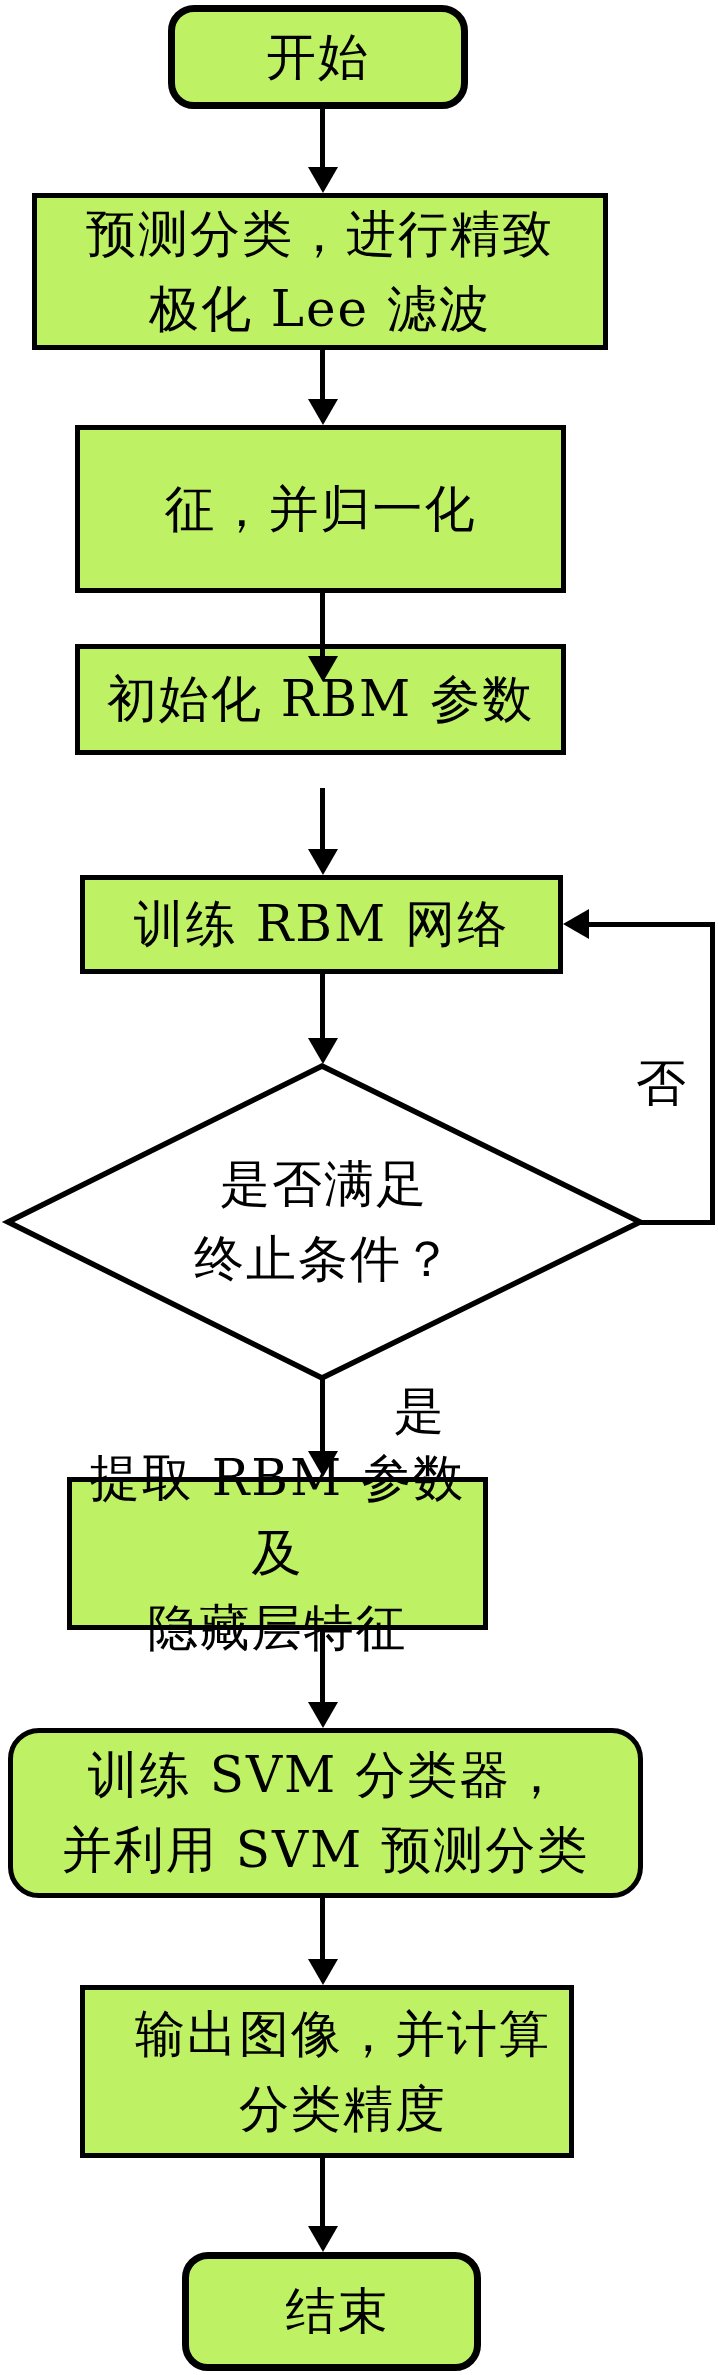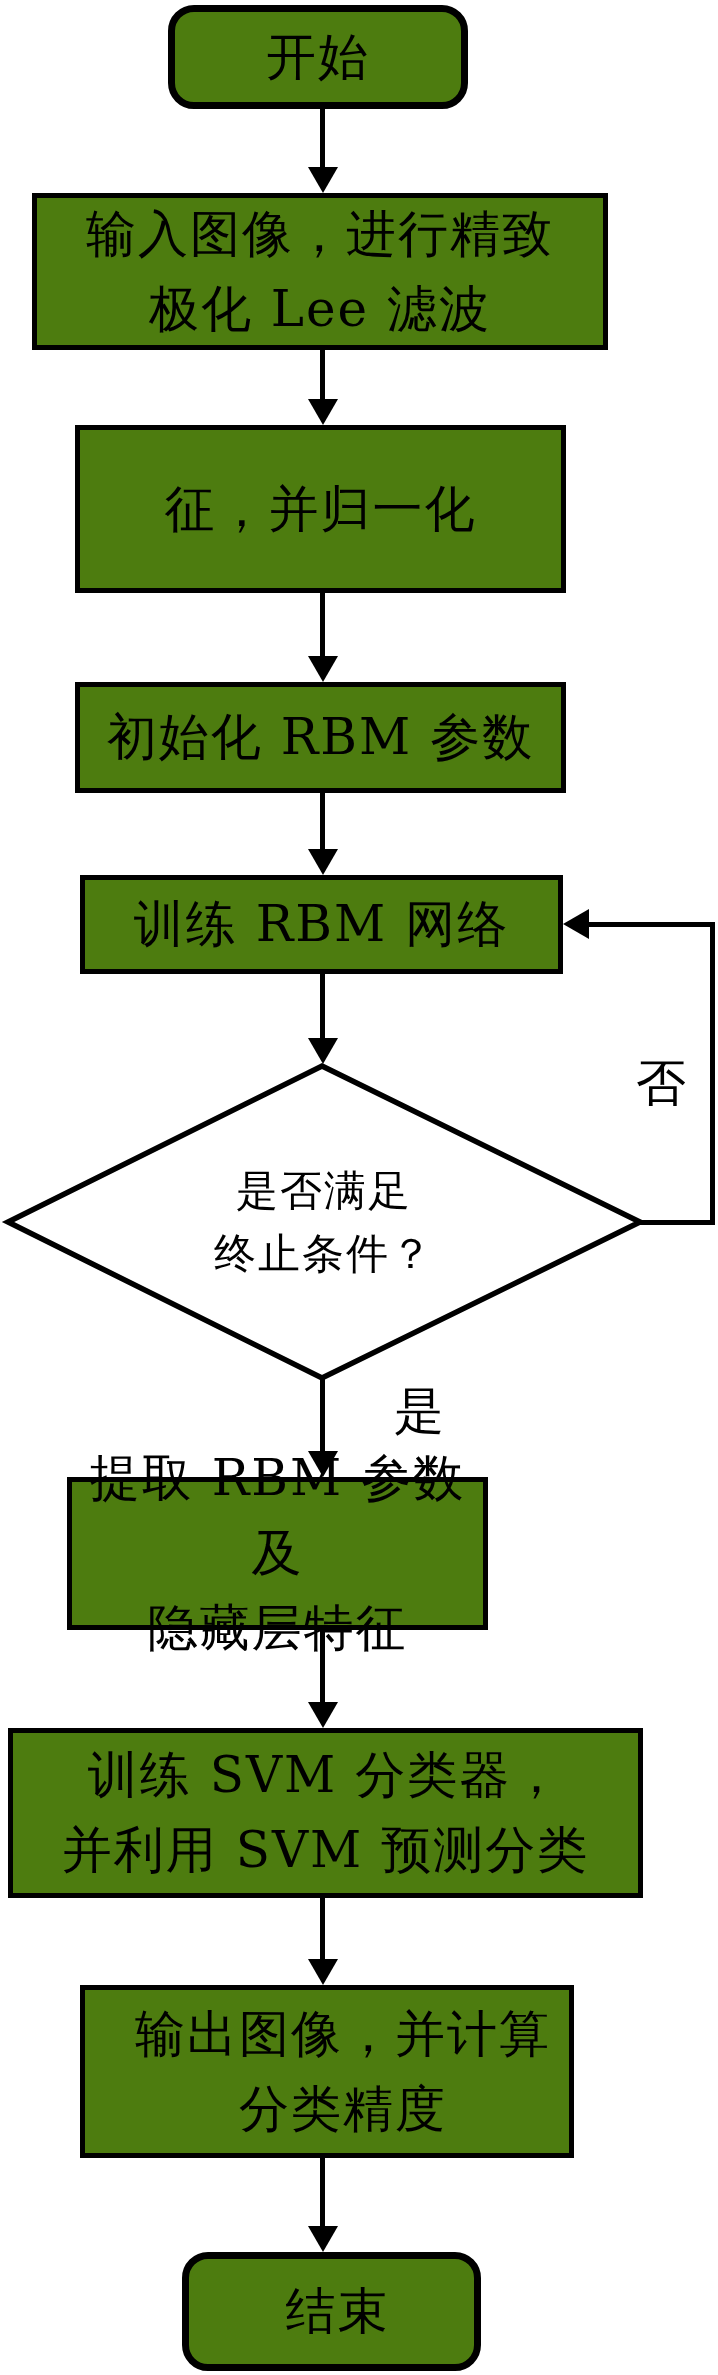--- a/index.html
+++ b/index.html
@@ -6,21 +6,21 @@
   html,body { background:#ffffff; }
   body {
     width:718px; height:2375px; position:relative; overflow:hidden;
     font-family:"DejaVu Serif","Liberation Serif",serif;
     color:#000;
   }
   .node {
     position:absolute; display:flex; flex-direction:column;
     align-items:center; justify-content:center; text-align:center;
     font-size:50px; line-height:1.5; letter-spacing:2px;
-    background:#4d7c0f; color:#000;
+    background:#bef264; color:#000;
   }
   .process    { border:5px solid #000; }
   .terminator { border:7px solid #000; border-radius:26px; }
 
   
   .vline { position:absolute; width:5px;  background:#000; }
   .hline { position:absolute; height:5px; background:#000; }
   .arrow-down {
     position:absolute; width:0; height:0;
     border-left:15px solid transparent; border-right:15px solid transparent;
@@ -31,48 +31,48 @@
     border-top:15px solid transparent; border-bottom:15px solid transparent;
     border-right:26px solid #000;
   }
 
   
   .diamond-wrap { position:absolute; left:4px; top:1062px; width:640px; height:320px; }
   .diamond-wrap svg { overflow:visible; display:block; }
   .diamond-text {
     position:absolute; left:0; top:0; width:640px; height:320px;
     display:flex; flex-direction:column; align-items:center; justify-content:center;
-    text-align:center; font-size:42px; line-height:1.5; letter-spacing:2px;
+    text-align:center; font-size:50px; line-height:1.5; letter-spacing:2px;
   }
 
   .branch-label { position:absolute; font-size:50px; line-height:1; }
 
   
   #start-node   { left:168px; top:5px;    width:300px; height:104px; }
   #input-node   { left:32px;  top:193px;  width:576px; height:157px; }
   #extract-node { left:75px;  top:425px;  width:491px; height:168px; }
-  #init-node    { left:75px;  top:682px;  width:491px; height:111px; }
+  #init-node    { left:75px;  top:644px;  width:491px; height:111px; }
   #train-node   { left:80px;  top:875px;  width:483px; height:99px;  }
   #hidden-node  { left:67px;  top:1477px; width:421px; height:153px; }
-  #svm-node     { left:8px;   top:1728px; width:635px; height:170px; }
+  #svm-node     { left:8px;   top:1728px; width:635px; height:170px;border-radius:31px; }
   #output-node  { left:80px;  top:1985px; width:494px; height:173px;padding-left:32px; }
   #end-node     { left:182px; top:2252px; width:299px; height:119px;padding-left:12px; }
 
   #no-label  { left:636px; top:1058px; }
   #yes-label { left:394px; top:1386px; }
 </style>
 </head>
 <body>
 
 <div class="node terminator" id="start-node">
   <span>开始</span>
 </div>
 
 <div class="node process" id="input-node">
-  <span>输入图像，进行精致</span>
+  <span>预测分类，进行精致</span>
   <span>极化 Lee 滤波</span>
 </div>
 
 <div class="node process" id="extract-node">
   <span>征，并归一化</span>
 </div>
 
 <div class="node process" id="init-node">
   <span>初始化 RBM 参数</span>
 </div>

